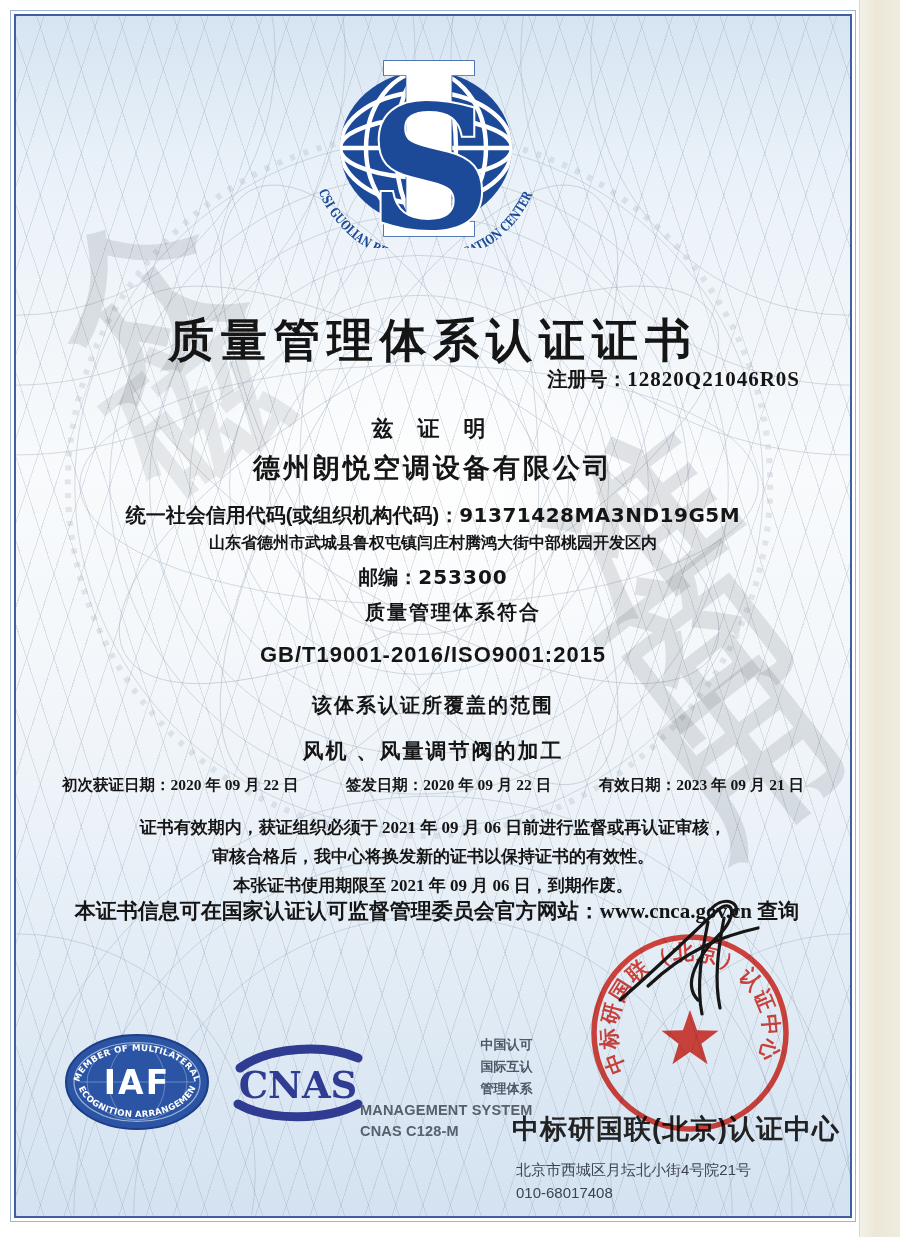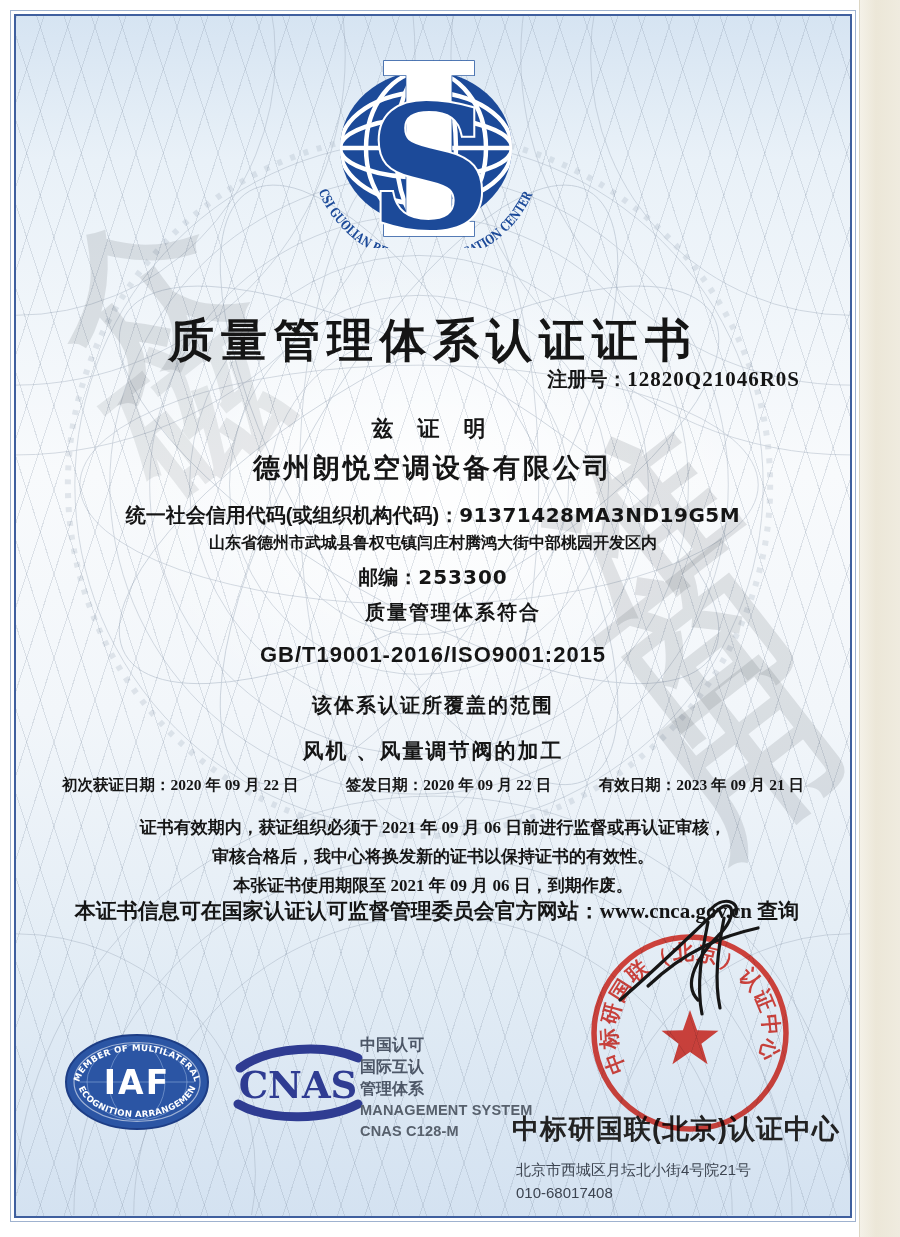--- a/index.html
+++ b/index.html
@@ -52,21 +52,21 @@
   .scope{top:673px;font-size:21px;font-weight:700;letter-spacing:2px;}
   .dates{
     top:711px;display:flex;justify-content:space-between;
     padding:0 46px 0 46px;font-size:15.5px;font-weight:700;
     font-family:"Liberation Serif",serif;
   }
   .notes{top:749px;font-size:17px;font-weight:700;line-height:29px;font-family:"Liberation Serif",serif;}
   .lookup{top:833px;font-size:21px;font-weight:700;font-family:"Liberation Serif",serif;padding-left:8px;}
   .issuer-name{top:1047px;left:490px;right:auto;width:340px;font-size:27px;font-weight:600;letter-spacing:1px;color:#222;}
   .cnas-lines{position:absolute;left:344px;top:1018px;z-index:2;text-align:left;}
-  .cnas-lines .zh{font-size:16px;line-height:22px;font-weight:600;color:#4d5767;}
+  .cnas-lines .zh{font-size:13px;line-height:22px;font-weight:600;color:#4d5767;text-align:right;}
   .cnas-lines .en{font-size:14.5px;line-height:21px;font-weight:700;color:#57606c;letter-spacing:.2px;}
   .footer-addr{position:absolute;left:500px;top:1142px;width:340px;z-index:2;text-align:left;
     font-size:15px;line-height:23px;color:#3c4450;}
   .svgbox{position:absolute;z-index:2;}
   .sig{z-index:4;}
   .stamp{z-index:3;mix-blend-mode:multiply;opacity:.9;}
 </style>
 </head>
 <body>
 

